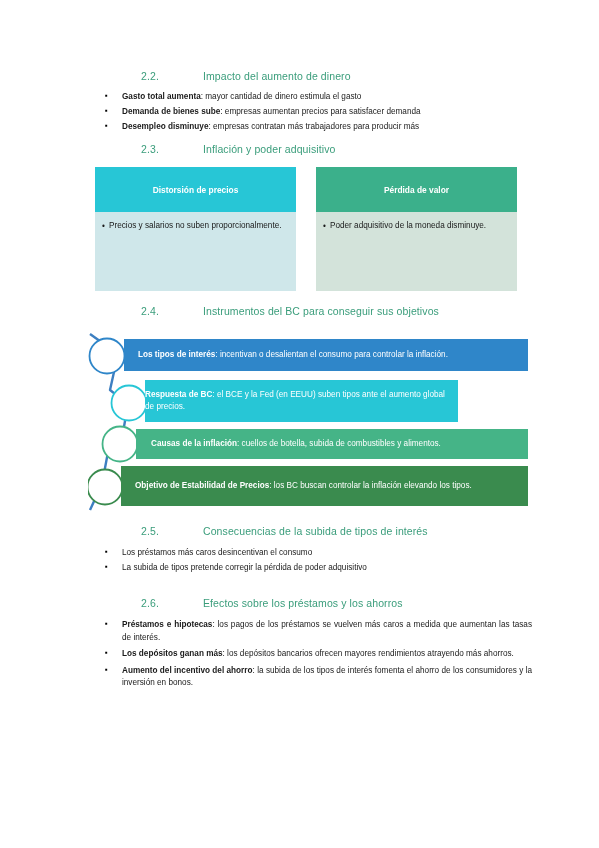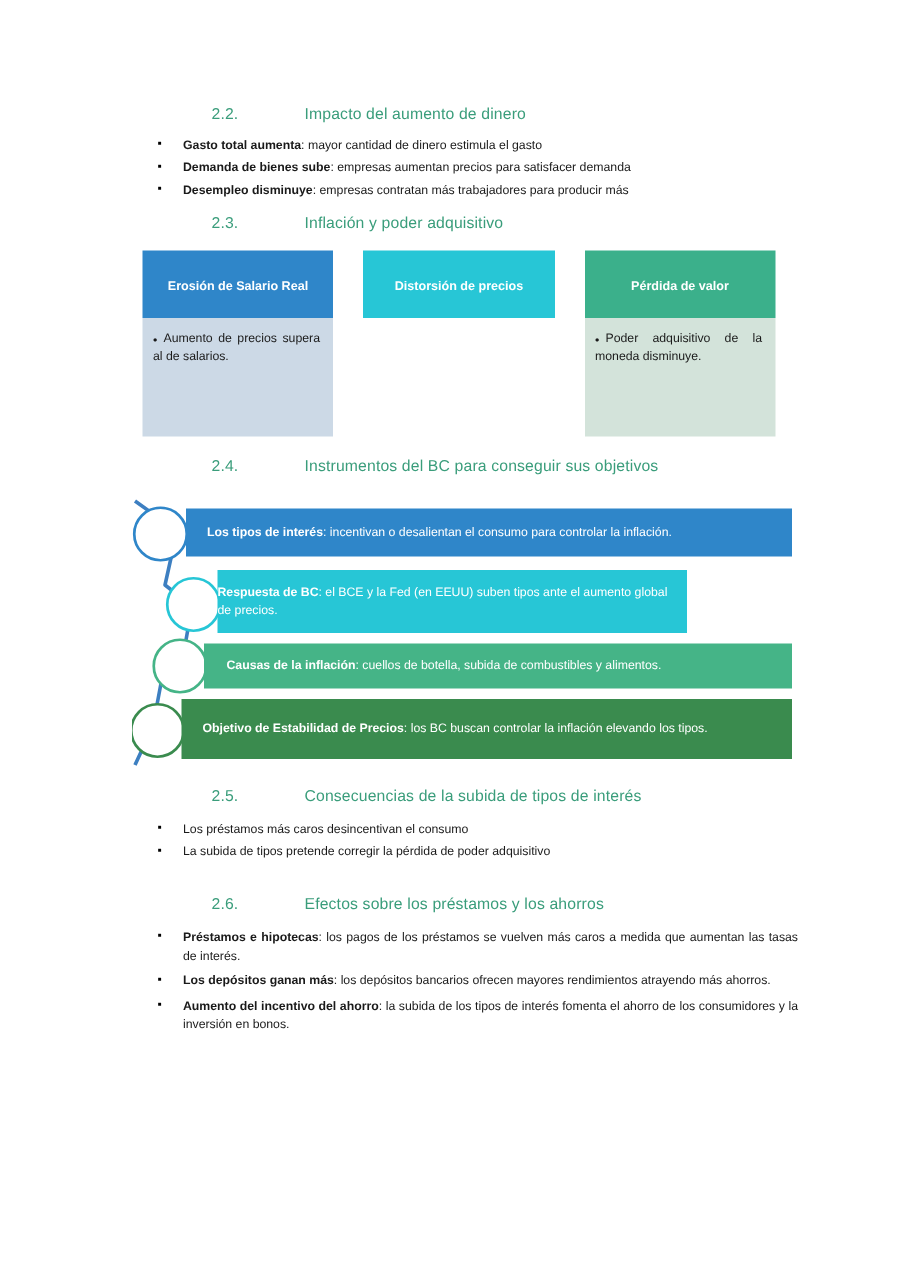--- a/index.html
+++ b/index.html
@@ -170,27 +170,24 @@
     <div class="bullet-row"><b>Demanda de bienes sube</b><span>: empresas aumentan precios para satisfacer demanda</span></div>
     <div class="bullet-row"><b>Desempleo disminuye</b><span>: empresas contratan más trabajadores para producir más</span></div>
   </div>
 
   <div class="heading" style="left: 100px; top: 143px; color: rgb(58, 157, 123);">
     <span class="num">2.3.</span><span>Inflación y poder adquisitivo</span>
   </div>
 
   <div class="cards">
     <div class="card">
-      <div class="card-head" id="card-head-0" style="background: rgb(47, 134, 201);">Erosión de Salario Real</div>
-      <div class="card-body" id="card-body-0" style="background: rgb(204, 217, 230);">
-        <span class="cb-bullet">Aumento de precios supera al de salarios.</span>
+      <div class="card-head" id="card-head-1" style="background: rgb(39, 198, 214);">Distorsión de precios</div>
+      <div class="card-body" id="card-body-1" style="background: rgb(207, 231, 234);">
+        <span class="cb-bullet">Precios y salarios no suben proporcionalmente.</span>
       </div>
-    </div>
-    <div class="card">
-      <div class="card-head" id="card-head-1" style="background: rgb(39, 198, 214);">Distorsión de precios</div>
     </div>
     <div class="card">
       <div class="card-head" id="card-head-2" style="background: rgb(59, 176, 139);">Pérdida de valor</div>
       <div class="card-body" id="card-body-2" style="background: rgb(211, 227, 218);">
         <span class="cb-bullet">Poder adquisitivo de la moneda disminuye.</span>
       </div>
     </div>
   </div>
 
   <div class="heading" style="left: 100px; top: 305px; color: rgb(58, 157, 123);">

